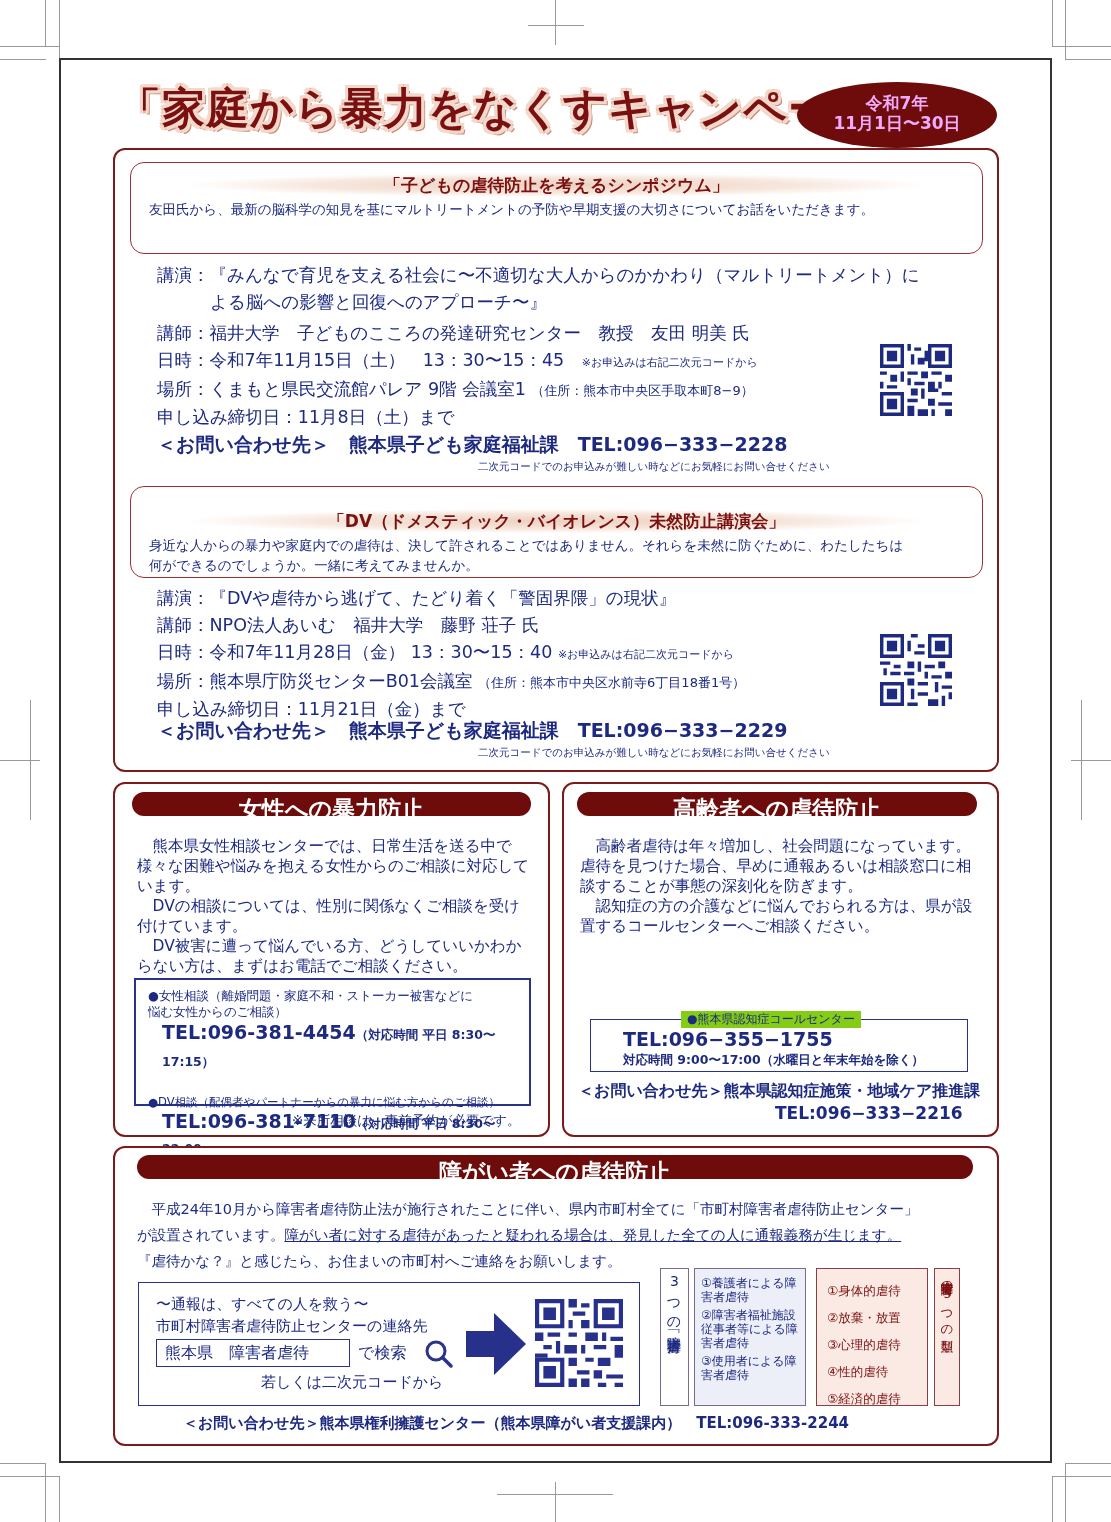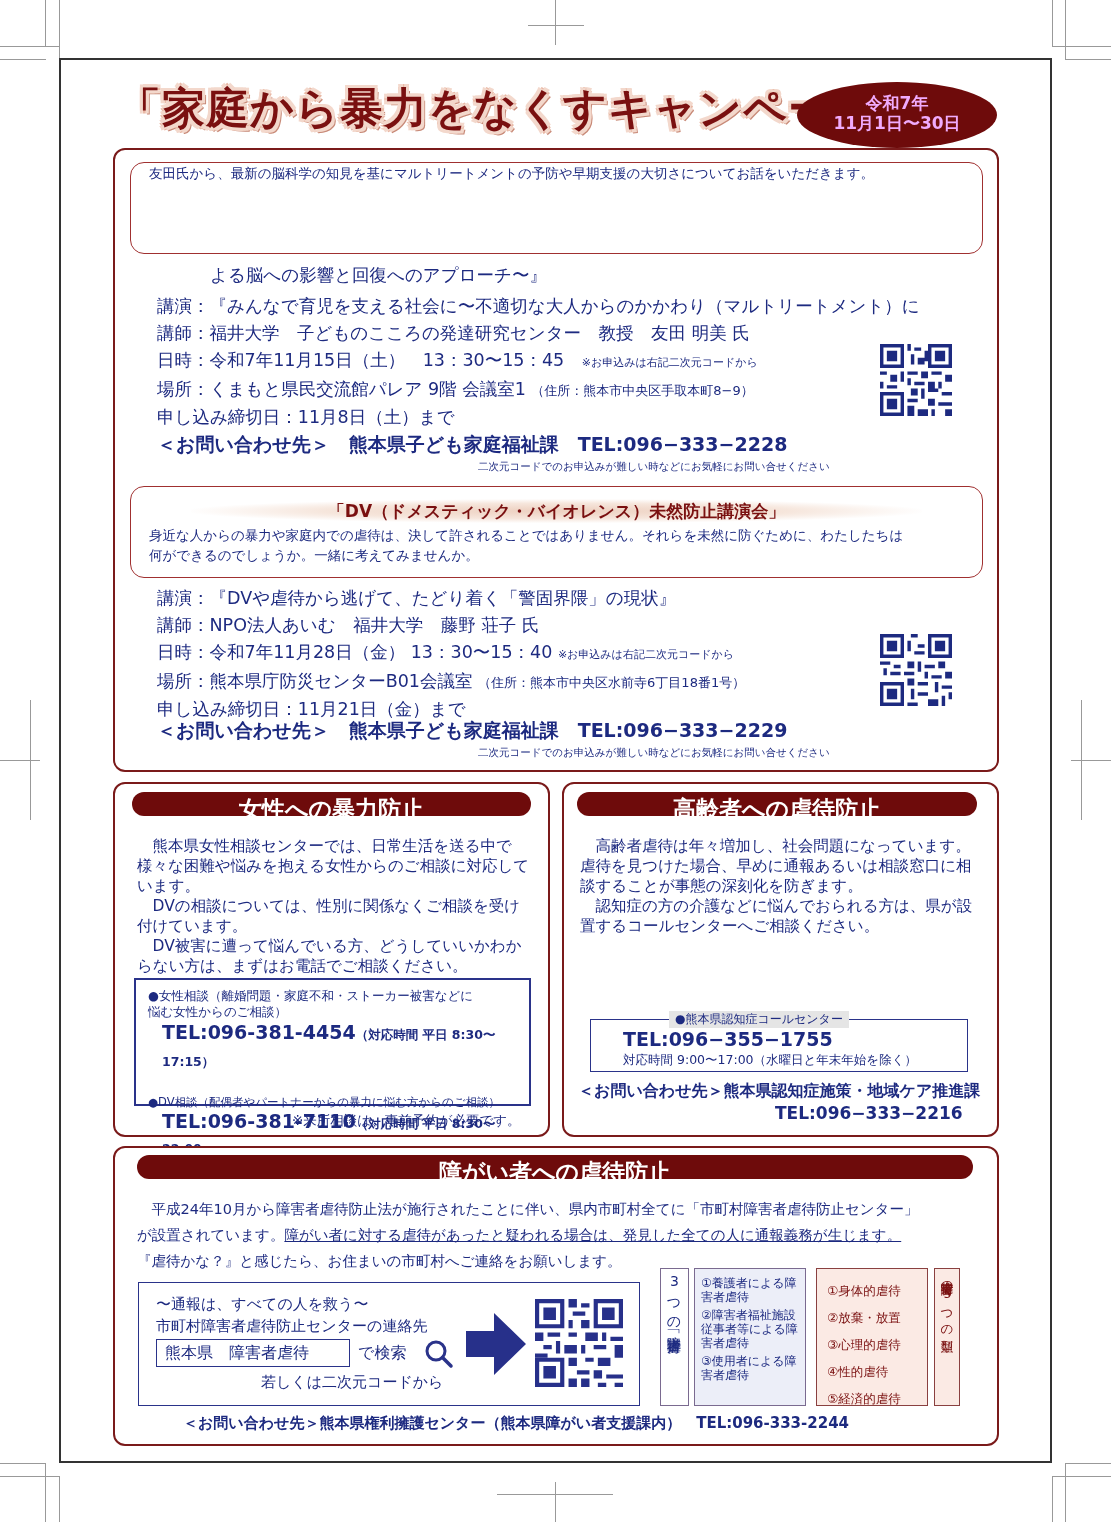--- a/index.html
+++ b/index.html
@@ -65,26 +65,27 @@
 
 <div class="abs title">「家庭から暴力をなくすキャンペーン」</div>
 <div class="abs date-oval">
   <div>令和7年</div>
   <div>11月1日〜30日</div>
 </div>
 
 <div class="abs outer-box" style="left:113px;top:148px;width:886px;height:624px"></div>
 
 <div class="abs inner-box" style="left:130px;top:162px;width:853px;height:92px">
+  <div class="subhead" style="margin:10px 60px 2px">「子どもの虐待防止を考えるシンポジウム」</div>
   <div class="intro">友田氏から、最新の脳科学の知見を基にマルトリートメントの予防や早期支援の大切さについてお話をいただきます。</div>
 </div>
 
 <div class="abs detail" style="left:157px;top:262px">
+  <div>講演：『みんなで育児を支える社会に〜不適切な大人からのかかわり（マルトリートメント）に</div>
   <div style="padding-left:53px;margin-bottom:4px">よる脳への影響と回復へのアプローチ〜』</div>
-  <div>講演：『みんなで育児を支える社会に〜不適切な大人からのかかわり（マルトリートメント）に</div>
   <div>講師：福井大学　子どものこころの発達研究センター　教授　友田 明美 氏</div>
   <div><span>日時：令和7年11月15日（土）　13：30〜15：45</span>　<span class="tiny">※お申込みは右記二次元コードから</span></div>
   <div><span>場所：くまもと県民交流館パレア 9階 会議室1</span> <span class="small">（住所：熊本市中央区手取本町8−9）</span></div>
   <div>申し込み締切日：11月8日（土）まで</div>
 </div>
 <div class="abs contact" style="left:157px;top:432px">＜お問い合わせ先＞　熊本県子ども家庭福祉課　TEL:096−333−2228</div>
 <div class="abs note" style="left:478px;top:460px">二次元コードでのお申込みが難しい時などにお気軽にお問い合せください</div>
 
 <div class="qr" style="left:880px;top:344px;width:72px;height:72px">
   <svg width="72" height="72" viewBox="0 0 21 21">
@@ -92,21 +93,21 @@
       <g fill="#1d2a80">
         <path d="M0 0h7v7H0zM14 0h7v7h-7zM0 14h7v7H0z"></path>
         <path fill="#fff" d="M1 1h5v5H1zM15 1h5v5h-5zM1 15h5v5H1z"></path>
         <path d="M2 2h3v3H2zM16 2h3v3h-3zM2 16h3v3H2z"></path>
         <path d="M8 0h1v2H8zM10 1h2v1h-2zM9 3h1v3H9zM11 4h2v2h-2zM8 8h3v1H8zM12 8h2v2h-2zM0 8h2v1H0zM3 9h2v2H3zM6 8h1v3H6zM15 8h3v1h-3zM19 9h2v2h-2zM8 10h1v2H8zM10 11h3v1h-3zM14 11h2v3h-2zM17 11h1v2h-1zM0 11h1v2H0zM2 12h3v1H2zM9 13h2v2H9zM12 13h1v3h-1zM18 14h3v1h-3zM8 16h3v1H8zM14 16h2v2h-2zM17 17h4v1h-4zM8 18h2v3H8zM11 19h3v2h-3zM15 19h1v2h-1zM19 19h2v2h-2zM13 2h1v3h-1zM16 13h1v1h-1z"></path>
       </g>
     </svg>
 </div>
 
 <div class="abs inner-box" style="left:130px;top:486px;width:853px;height:92px">
-  <div class="subhead" style="margin:12px 60px 2px">「DV（ドメスティック・バイオレンス）未然防止講演会」</div>
+  <div class="subhead" style="margin:22px 60px 2px">「DV（ドメスティック・バイオレンス）未然防止講演会」</div>
   <div class="intro">身近な人からの暴力や家庭内での虐待は、決して許されることではありません。それらを未然に防ぐために、わたしたちは</div>
   <div class="intro">何ができるのでしょうか。一緒に考えてみませんか。</div>
 </div>
 
 <div class="abs detail" style="left:157px;top:585px">
   <div>講演：『DVや虐待から逃げて、たどり着く「警固界隈」の現状』</div>
   <div>講師：NPO法人あいむ　福井大学　藤野 荘子 氏</div>
   <div><span>日時：令和7年11月28日（金） 13：30〜15：40</span> <span class="tiny">※お申込みは右記二次元コードから</span></div>
   <div><span>場所：熊本県庁防災センターB01会議室</span> <span class="small">（住所：熊本市中央区水前寺6丁目18番1号）</span></div>
   <div>申し込み締切日：11月21日（金）まで</div>
@@ -142,23 +143,23 @@
 </div>
 <div class="abs" style="left:292px;top:1112px;font-size:13.5px;color:#1d2a80;white-space:nowrap">※来所相談は、事前予約が必要です。</div>
 
 <div class="abs outer-box" style="left:562px;top:782px;width:437px;height:355px"></div>
 <div class="abs pill" style="left:577px;top:792px;width:400px">高齢者への虐待防止</div>
 <div class="abs body-text" style="left:580px;top:836px;width:400px">
   <div>　高齢者虐待は年々増加し、社会問題になっています。虐待を見つけた場合、早めに通報あるいは相談窓口に相談することが事態の深刻化を防ぎます。</div>
   <div>　認知症の方の介護などに悩んでおられる方は、県が設置するコールセンターへご相談ください。</div>
 </div>
 <div class="abs blue-box" style="left:590px;top:1019px;width:378px;height:53px;border-width:1.5px">
-  <div style="position:absolute;left:78px;top:-9px;background:#e5e5e5;padding:0 6px;font-size:12px;white-space:nowrap">●熊本県認知症コールセンター</div>
+  <div style="position:absolute;left:90px;top:-9px;background:#84cc16;padding:0 6px;font-size:12px;white-space:nowrap">●熊本県認知症コールセンター</div>
   <div style="position:absolute;left:32px;top:8px;font-size:19px;font-weight:bold;white-space:nowrap">TEL:096−355−1755</div>
-  <div style="position:absolute;left:32px;top:32px;font-size:12.5px;font-weight:normal;white-space:nowrap">対応時間 9:00〜17:00（水曜日と年末年始を除く）</div>
+  <div style="position:absolute;left:32px;top:32px;font-size:12.5px;font-weight:bold;white-space:nowrap">対応時間 9:00〜17:00（水曜日と年末年始を除く）</div>
 </div>
 <div class="abs" style="left:578px;top:1081px;font-size:16px;font-weight:bold;white-space:nowrap">＜お問い合わせ先＞熊本県認知症施策・地域ケア推進課</div>
 <div class="abs" style="left:775px;top:1103px;font-size:17px;font-weight:bold;white-space:nowrap">TEL:096−333−2216</div>
 
 <div class="abs outer-box" style="left:113px;top:1146px;width:886px;height:300px"></div>
 <div class="abs pill" style="left:137px;top:1155px;width:836px">障がい者への虐待防止</div>
 <div class="abs" style="left:137px;top:1196px;width:845px;font-size:14.5px;line-height:26px;white-space:nowrap">
   <div>　平成24年10月から障害者虐待防止法が施行されたことに伴い、県内市町村全てに「市町村障害者虐待防止センター」</div>
   <div><span>が設置されています。</span><span class="u">障がい者に対する虐待があったと疑われる場合は、発見した全ての人に通報義務が生じます。</span></div>
   <div>『虐待かな？』と感じたら、お住まいの市町村へご連絡をお願いします。</div>

